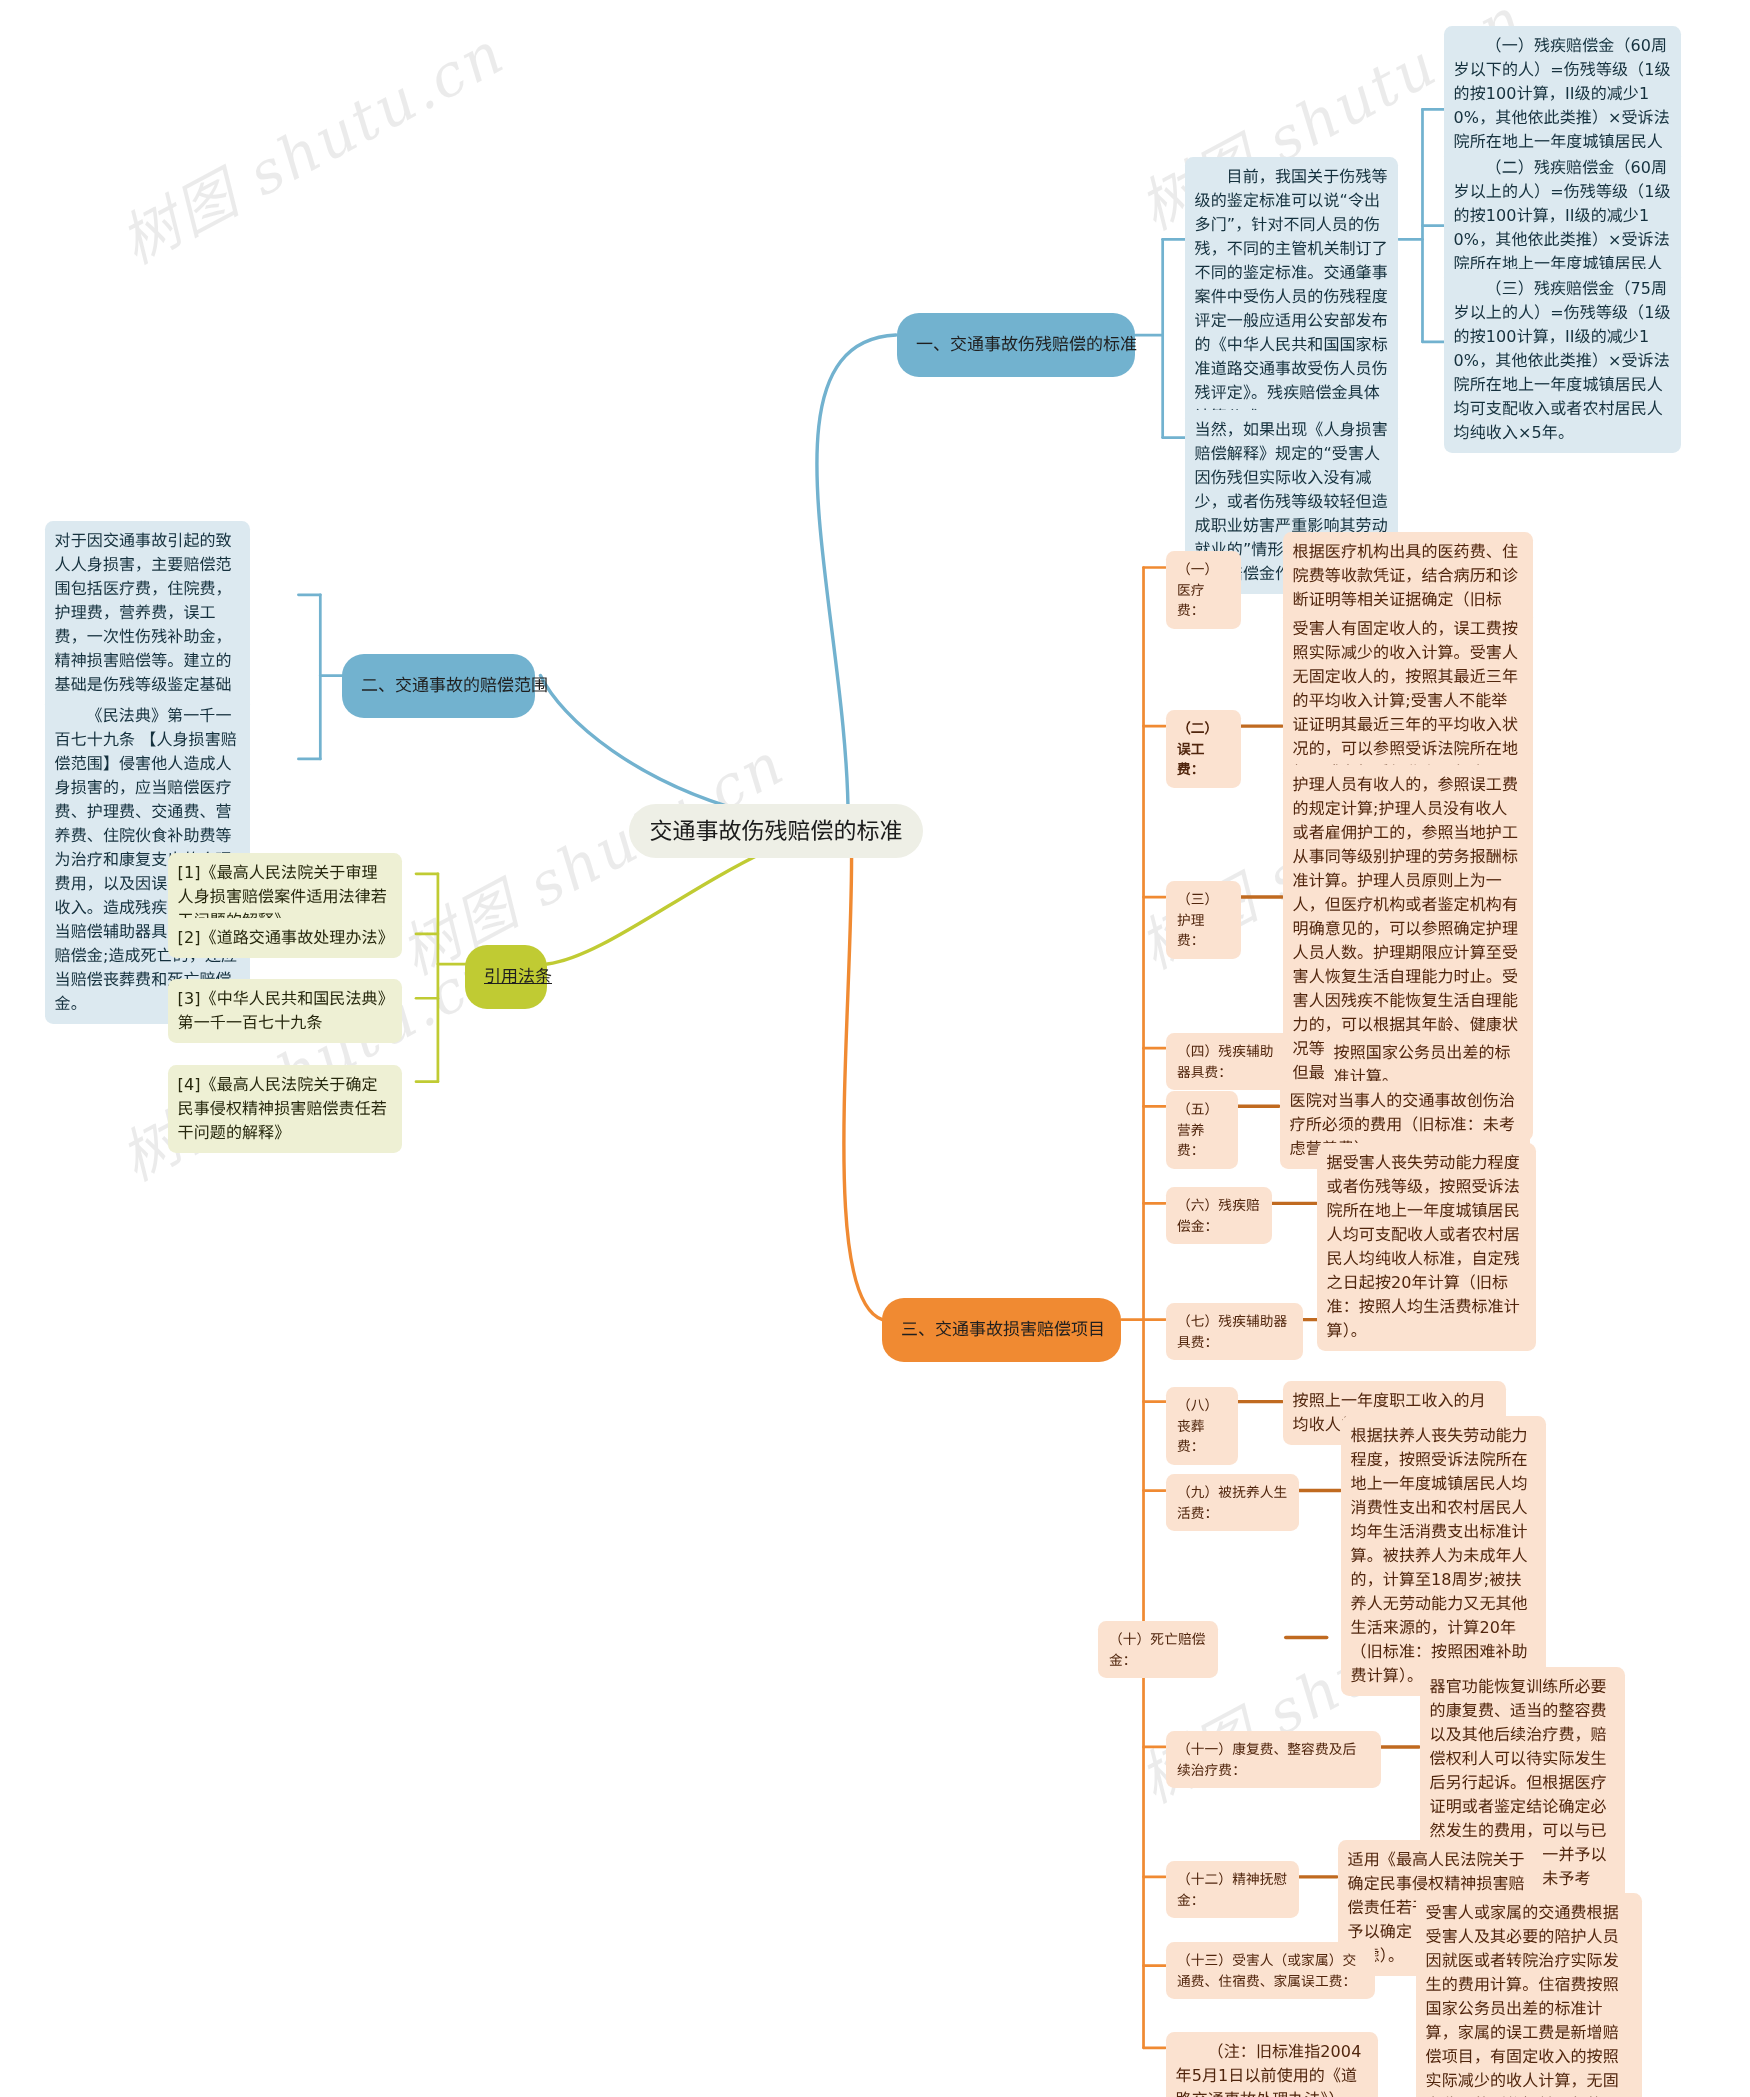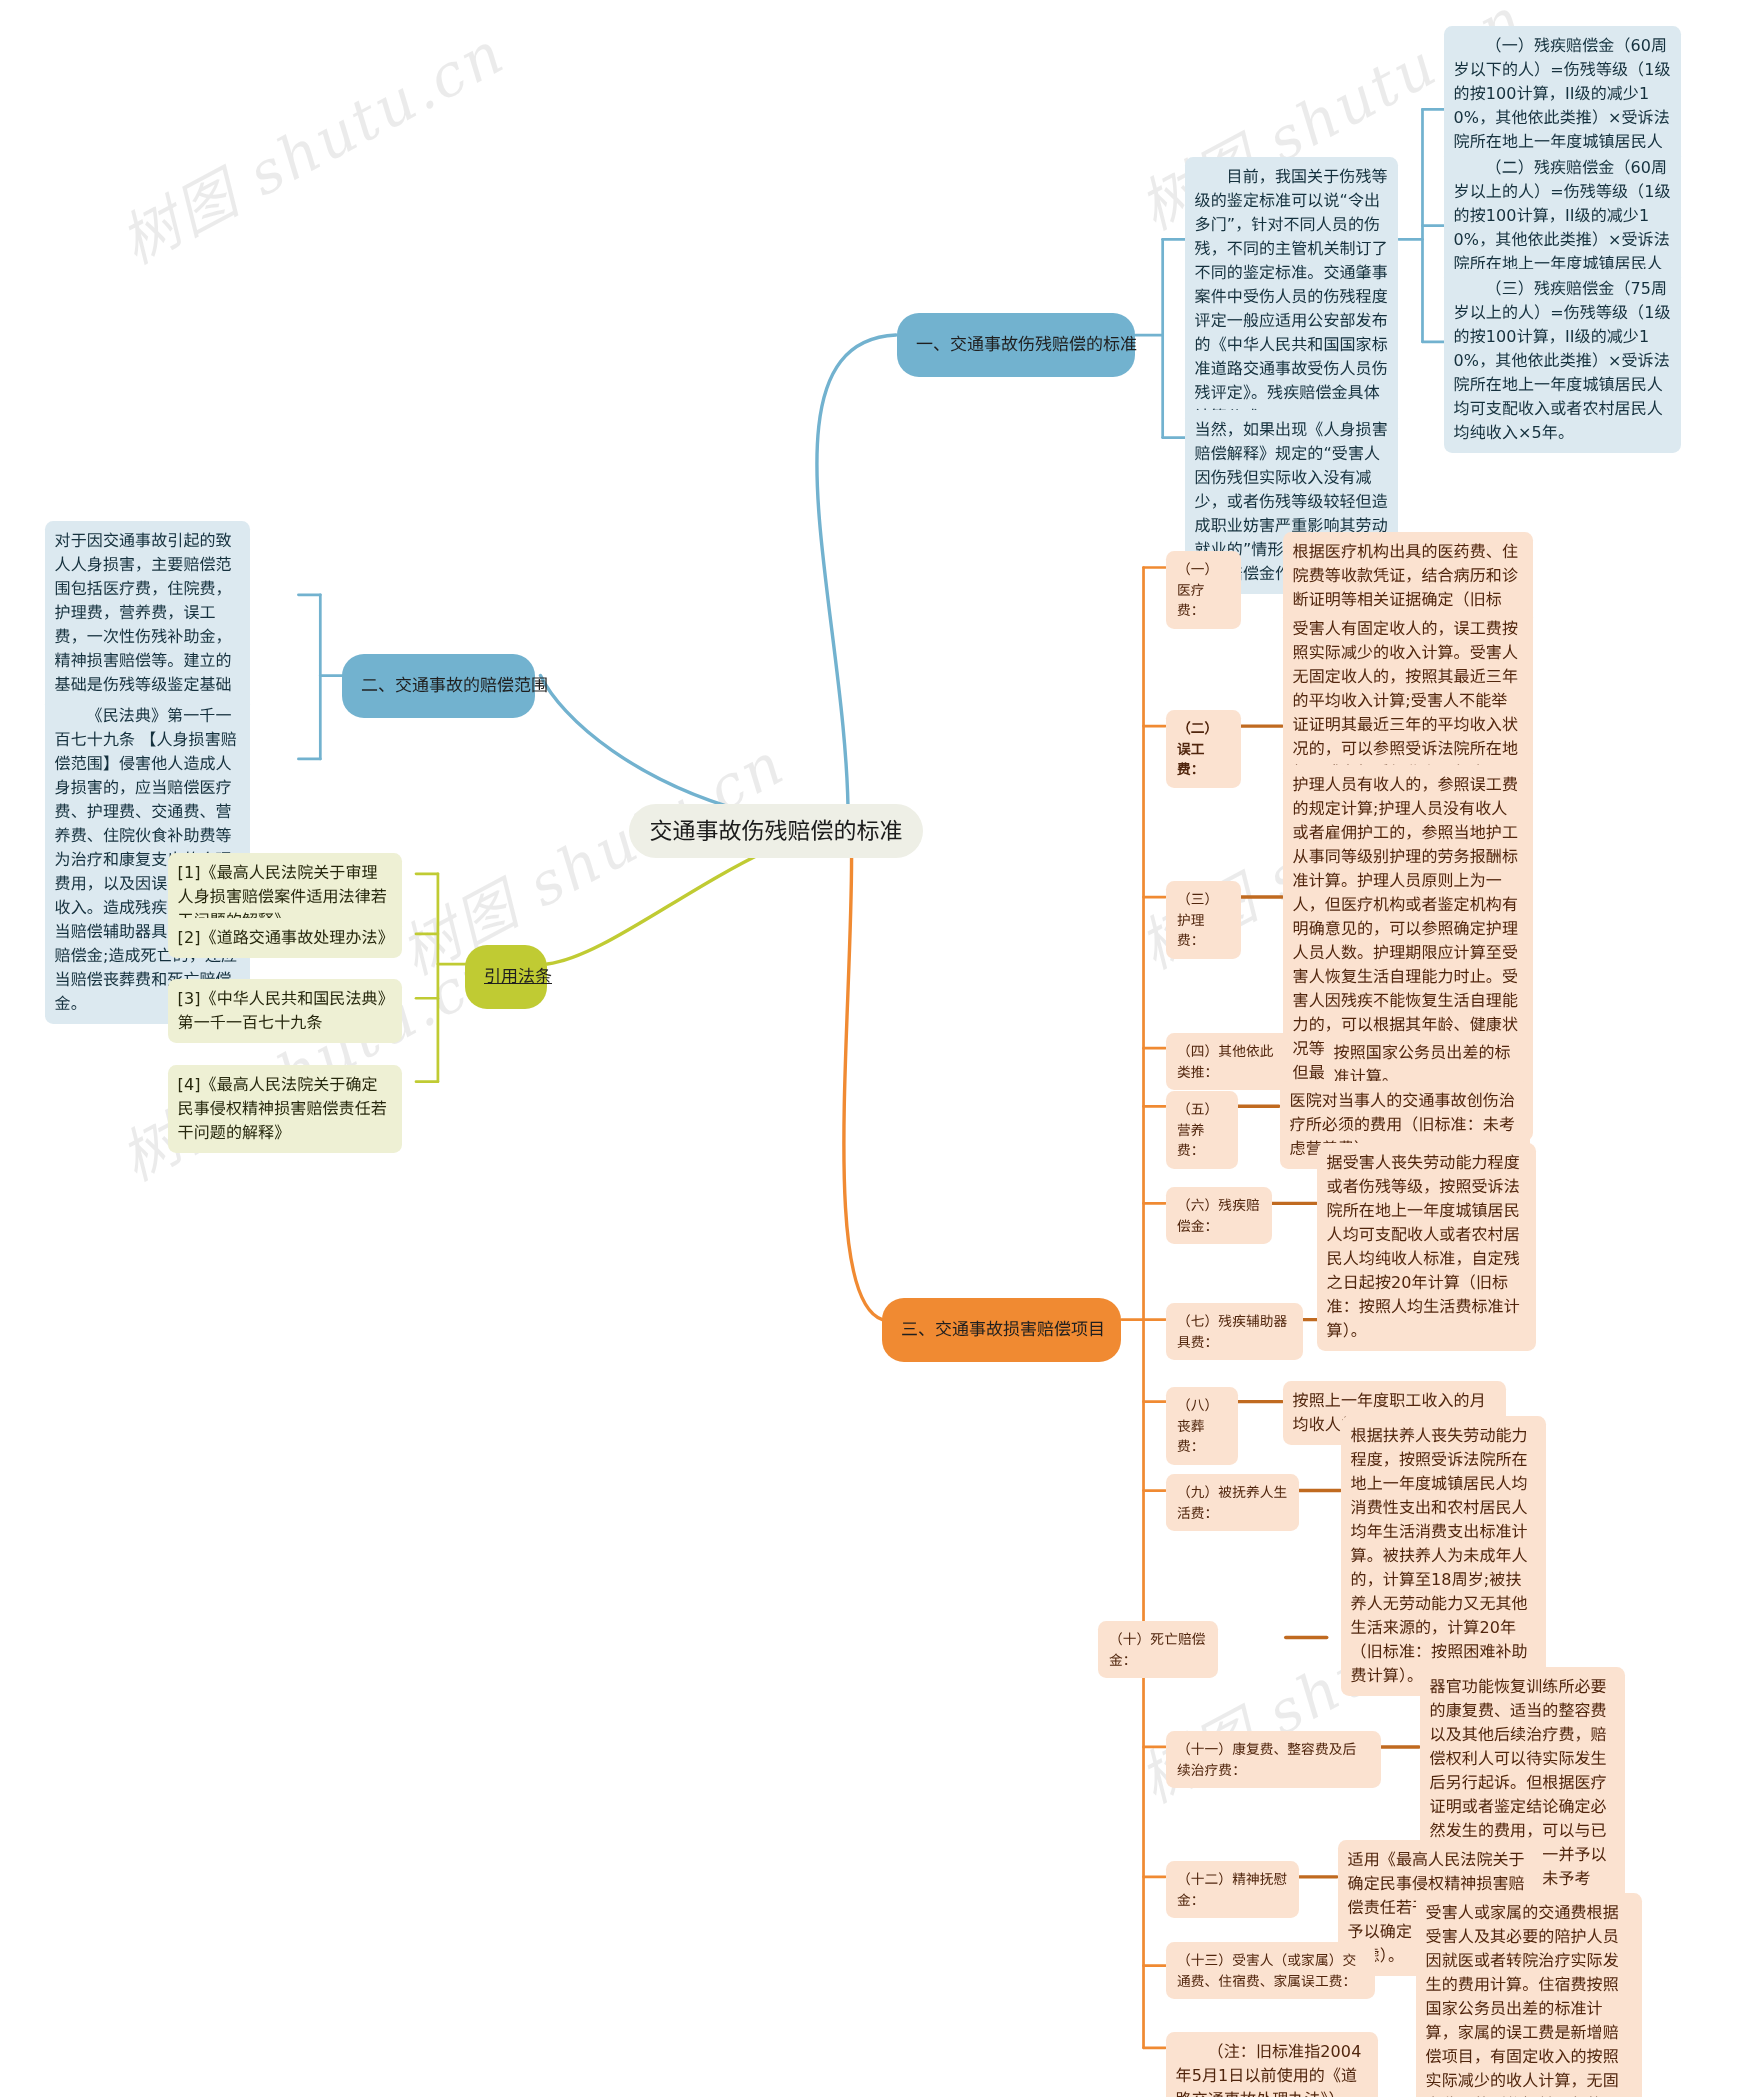--- a/index.html
+++ b/index.html
@@ -196,21 +196,21 @@
 
   <div class="node leaf orange-label" style="left:1166px; top:551px; width:75px;">（一）医疗费：</div>
   <div class="node leaf orange" style="left:1283px; top:532px; width:250px;">根据医疗机构出具的医药费、住院费等收款凭证，结合病历和诊断证明等相关证据确定（旧标准：医院对当事人的交通事故创伤治疗所必须的费用）。</div>
 
   <div class="node leaf orange-label" style="left:1166px; top:710px; width:75px;font-weight:bold;">（二）误工费：</div>
   <div class="node leaf orange" style="left:1283px; top:609px; width:250px;">受害人有固定收人的，误工费按照实际减少的收入计算。受害人无固定收人的，按照其最近三年的平均收入计算;受害人不能举证证明其最近三年的平均收入状况的，可以参照受诉法院所在地相同或者相近行业上一年度职工的平均工资计算（旧标准：有固定收人的按照减少的固定收人计算，无固定收入的则依据前三年的平均收入计算）。</div>
 
   <div class="node leaf orange-label" style="left:1166px; top:881px; width:75px;">（三）护理费：</div>
   <div class="node leaf orange" style="left:1283px; top:765px; width:250px;">护理人员有收人的，参照误工费的规定计算;护理人员没有收人或者雇佣护工的，参照当地护工从事同等级别护理的劳务报酬标准计算。护理人员原则上为一人，但医疗机构或者鉴定机构有明确意见的，可以参照确定护理人员人数。护理期限应计算至受害人恢复生活自理能力时止。受害人因残疾不能恢复生活自理能力的，可以根据其年龄、健康状况等因素确定合理的护理期限，但最长不超过20年（旧标准：固定收人的减少金额或平均生活费来计算）。</div>
 
-  <div class="node leaf orange-label" style="left:1166px; top:1033px; width:127px;">（四）其他依此类推：</div>
+  <div class="node leaf orange-label" style="left:1166px; top:1033px; width:127px;">（四）残疾辅助器具费：</div>
   <div class="node leaf orange" style="left:1324px; top:1033px; width:205px;">按照国家公务员出差的标准计算。</div>
 
   <div class="node leaf orange-label" style="left:1166px; top:1091px; width:72px;">（五）营养费：</div>
   <div class="node leaf orange" style="left:1280px; top:1081px; width:250px;">医院对当事人的交通事故创伤治疗所必须的费用（旧标准：未考虑营养费）。</div>
 
   <div class="node leaf orange-label" style="left:1166px; top:1187px; width:106px;">（六）残疾赔偿金：</div>
   <div class="node leaf orange" style="left:1317px; top:1143px; width:219px;">据受害人丧失劳动能力程度或者伤残等级，按照受诉法院所在地上一年度城镇居民人均可支配收人或者农村居民人均纯收人标准，自定残之日起按20年计算（旧标准：按照人均生活费标准计算）。</div>
 
   <div class="node leaf orange-label" style="left:1166px; top:1303px; width:137px;">（七）残疾辅助器具费：</div>
 

